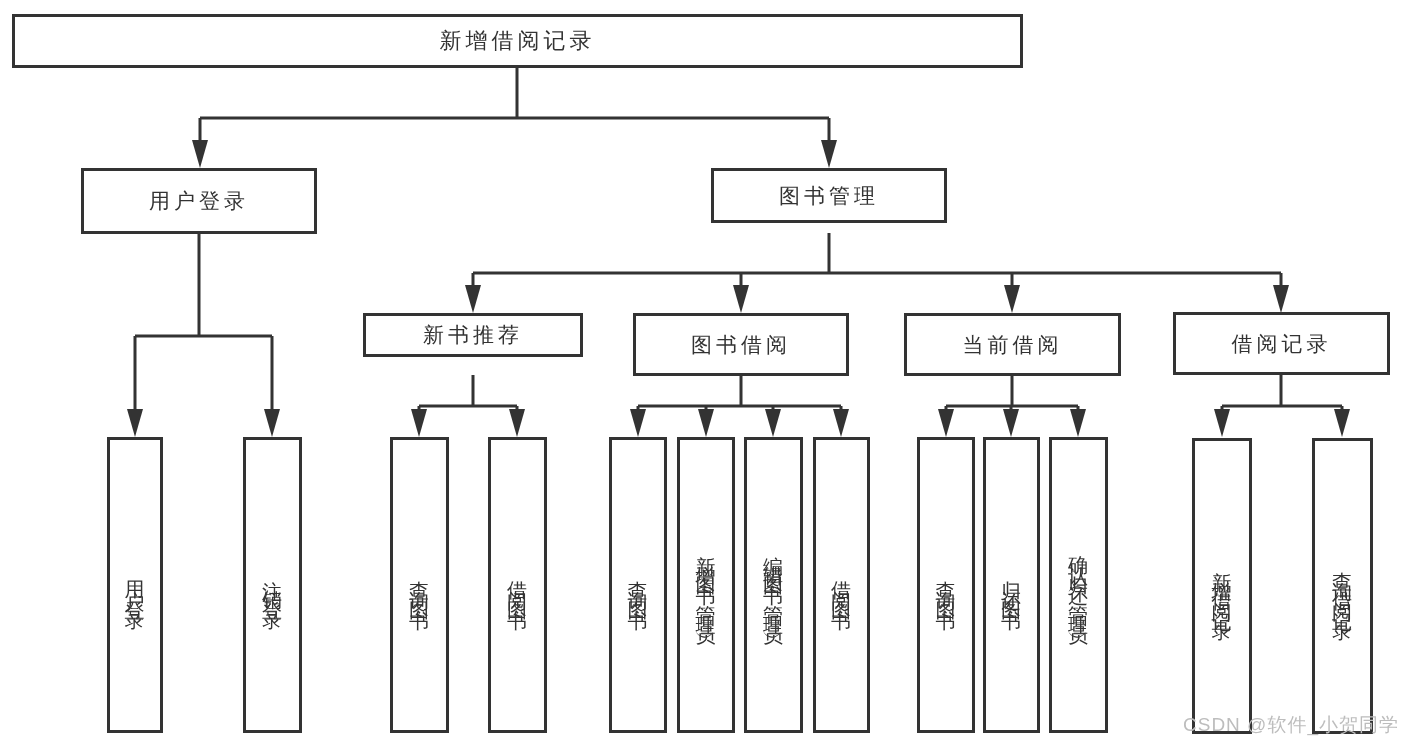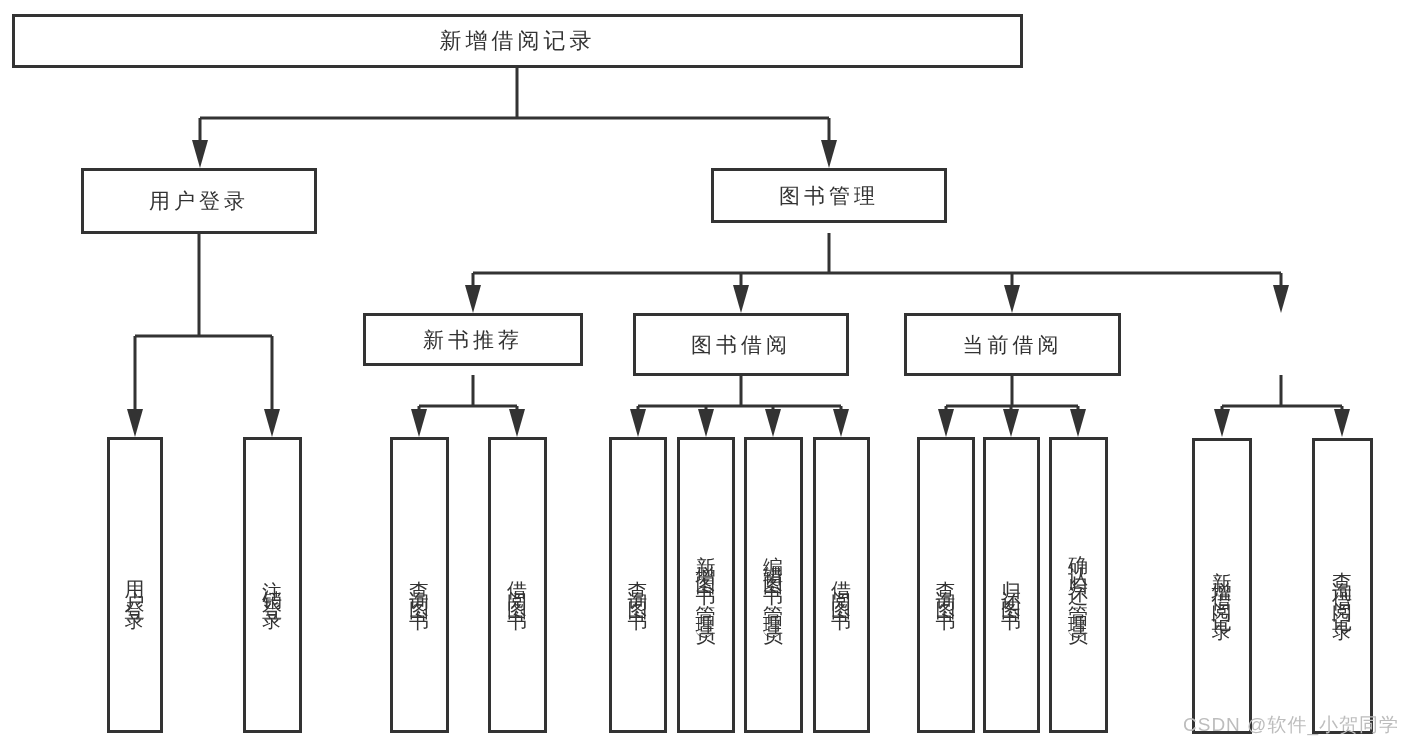--- a/index.html
+++ b/index.html
@@ -61,23 +61,24 @@
       <polygon points="1214,409 1230,409 1222,437"></polygon>
       <polygon points="1334,409 1350,409 1342,437"></polygon>
     </g>
   </svg>
 
   <div class="hbox root" style="left:12px;top:14px;width:1011px;height:54px">新增借阅记录</div>
 
   <div class="hbox" style="left:81px;top:168px;width:236px;height:66px">用户登录</div>
   <div class="hbox" style="left:711px;top:168px;width:236px;height:55px">图书管理</div>
 
-  <div class="hbox" style="left:363px;top:313px;width:220px;height:53px">新书推荐</div>
+  <div class="hbox" style="left:363px;top:313px;width:220px;height:44px">新书推荐</div>
   <div class="hbox" style="left:904px;top:313px;width:217px;height:63px">当前借阅</div>
   <div class="hbox" style="left:633px;top:313px;width:216px;height:63px">图书借阅</div>
+  <div class="hbox" style="left:1173px;top:312px;width:217px;height:63px">借阅记录</div>
 
   <div class="vbox" style="left:107px;top:437px;width:56px;height:296px">用户登录</div>
   <div class="vbox" style="left:243px;top:437px;width:59px;height:296px">注销登录</div>
 
   <div class="vbox" style="left:390px;top:437px;width:59px;height:296px">查询图书</div>
   <div class="vbox" style="left:488px;top:437px;width:59px;height:296px">借阅图书</div>
 
   <div class="vbox" style="left:609px;top:437px;width:58px;height:296px">查询图书</div>
   <div class="vbox" style="left:677px;top:437px;width:58px;height:296px">新增图书（管理员）</div>
   <div class="vbox" style="left:744px;top:437px;width:59px;height:296px">编辑图书（管理员）</div>

